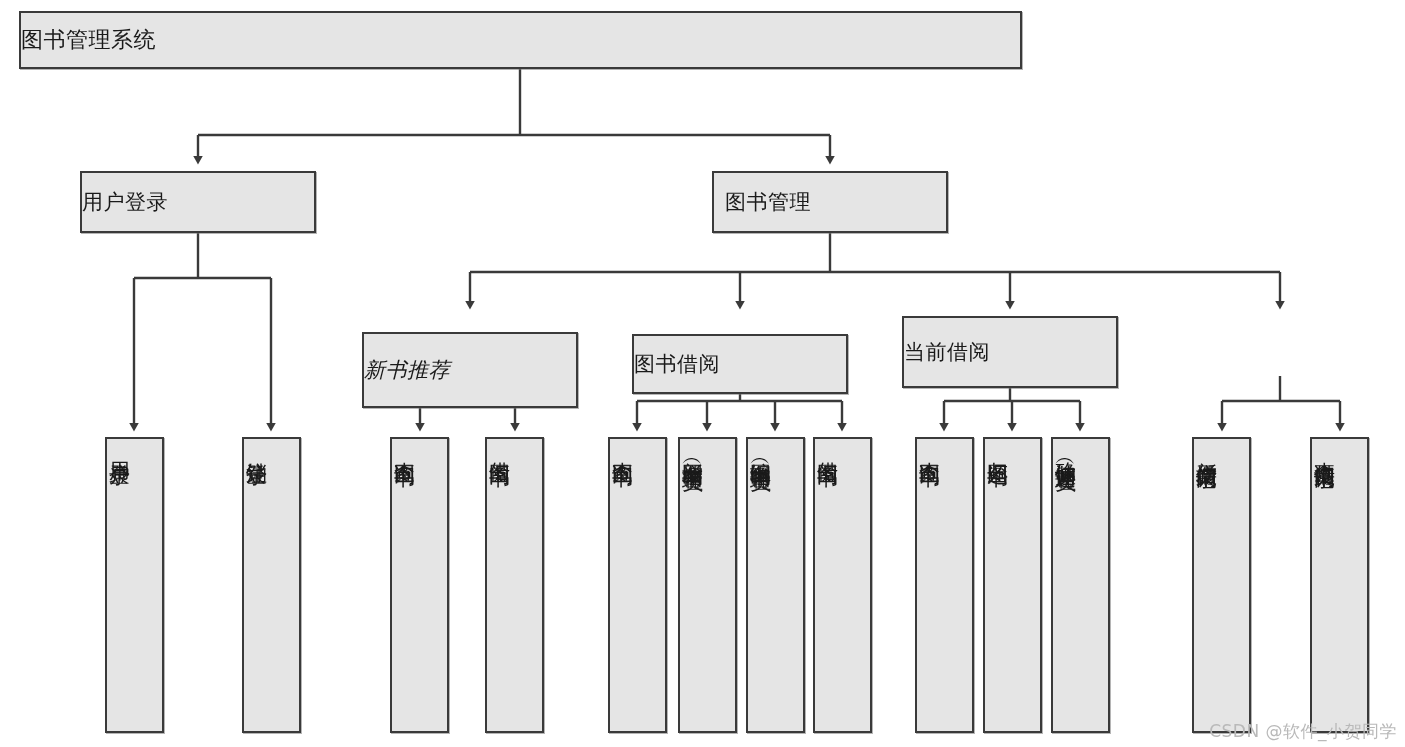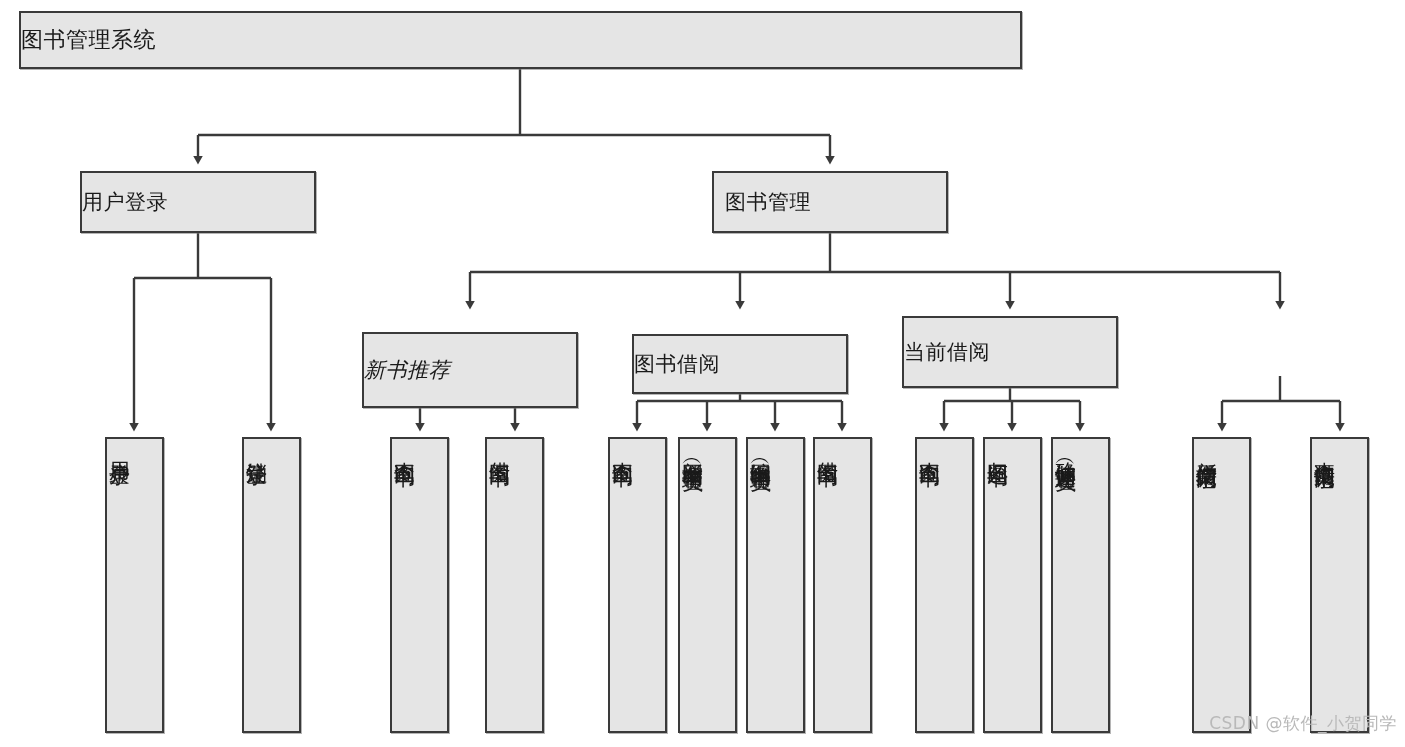--- a/index.html
+++ b/index.html
@@ -58,21 +58,21 @@
     writing-mode: vertical-rl;
     text-orientation: upright;
     font-size: 21px;
     line-height: 1.12;
     letter-spacing: 1.5px;
     white-space: nowrap;
   }
   #watermark {
     position: absolute;
     right: 8px;
-    bottom: 12px;
+    bottom: 4px;
     font-size: 17px;
     color: #b9b9b9;
     letter-spacing: 0.5px;
     white-space: nowrap;
     pointer-events: none;
   }
 </style>
 </head>
 <body>
 

